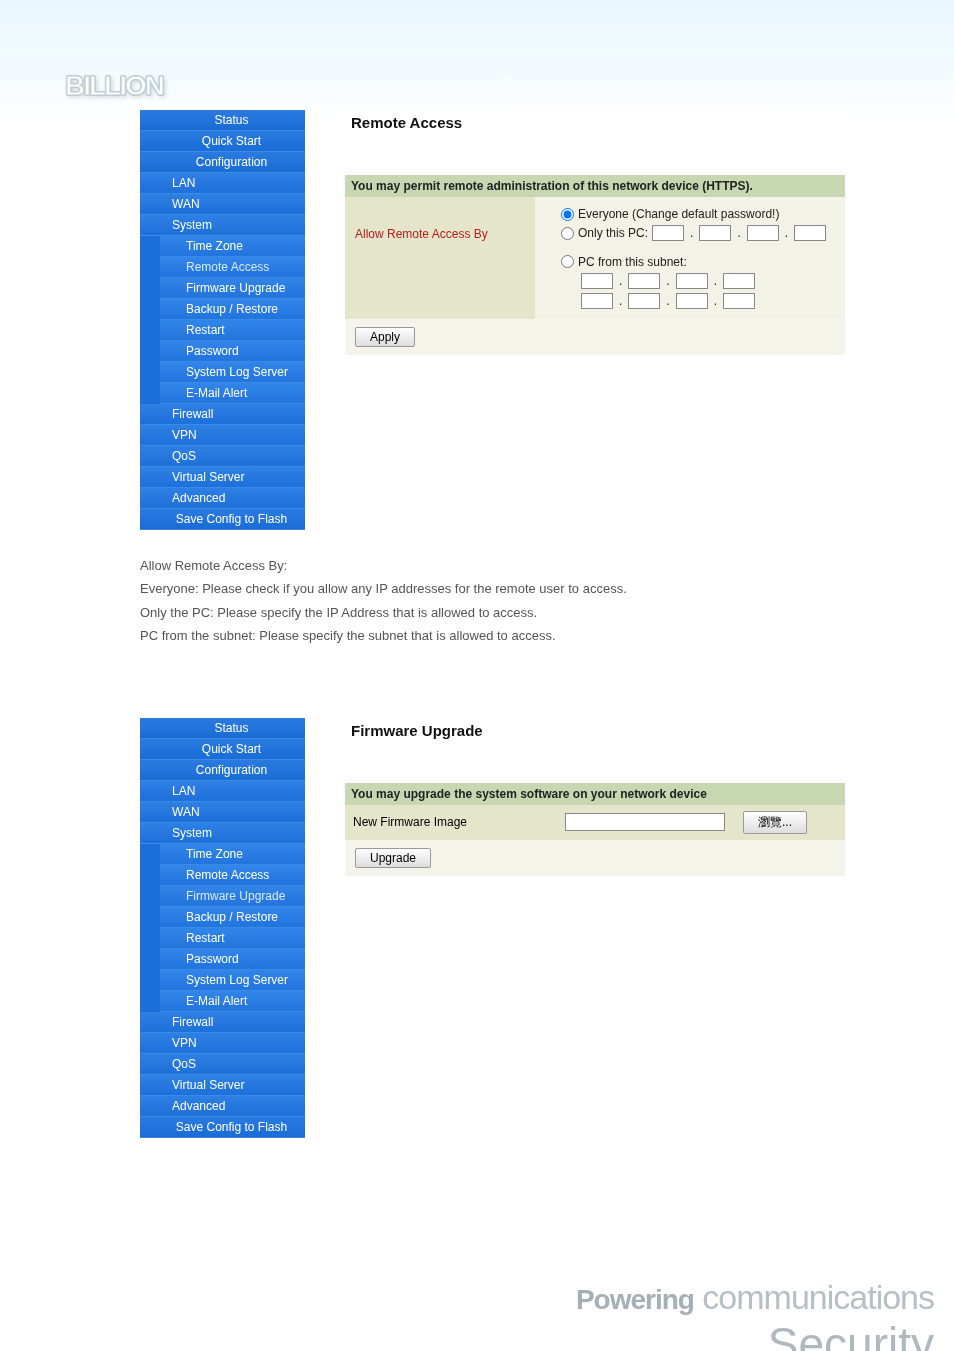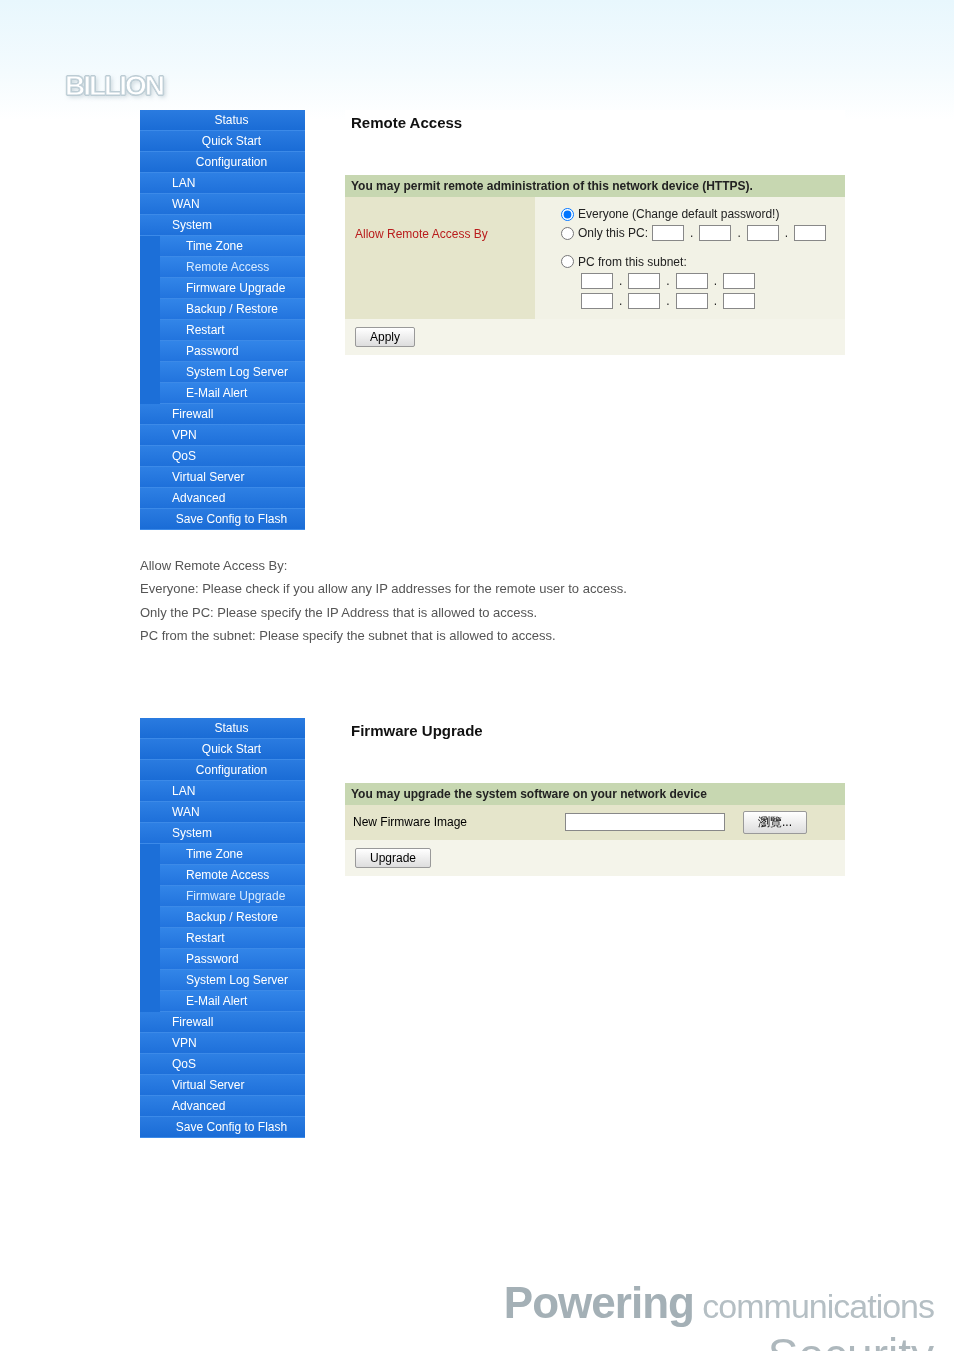--- a/index.html
+++ b/index.html
@@ -120,21 +120,21 @@
     }
     .fu-row .lbl { width: 200px; font-size: 12px; }
     .fu-row input[type="text"] { width: 160px; height: 18px; border:1px solid #888; margin-right:6px; }
     .footer {
       margin-top: 140px;
       text-align: right;
       padding-right: 20px;
       font-family: Arial, sans-serif;
     }
     .footer .line1 { font-size: 34px; color: #b5bfc4; letter-spacing: -1px; }
-    .footer .line1 .pw { font-weight: 700; font-size: 44px; color:#a4b0b6; }
+    .footer .line1 .pw { font-weight: 700; font-size: 28px; color:#a4b0b6; }
     .footer .line2 { font-size: 36px; color:#b8c0c4; }
     .footer .sec { font-size: 46px; color:#aeb8bd; }
     .dot { padding: 0 2px; }
   </style>
 </head>
 <body>
 
 <div class="page-bg"></div>
 <div class="logo">BILLION</div>
 

